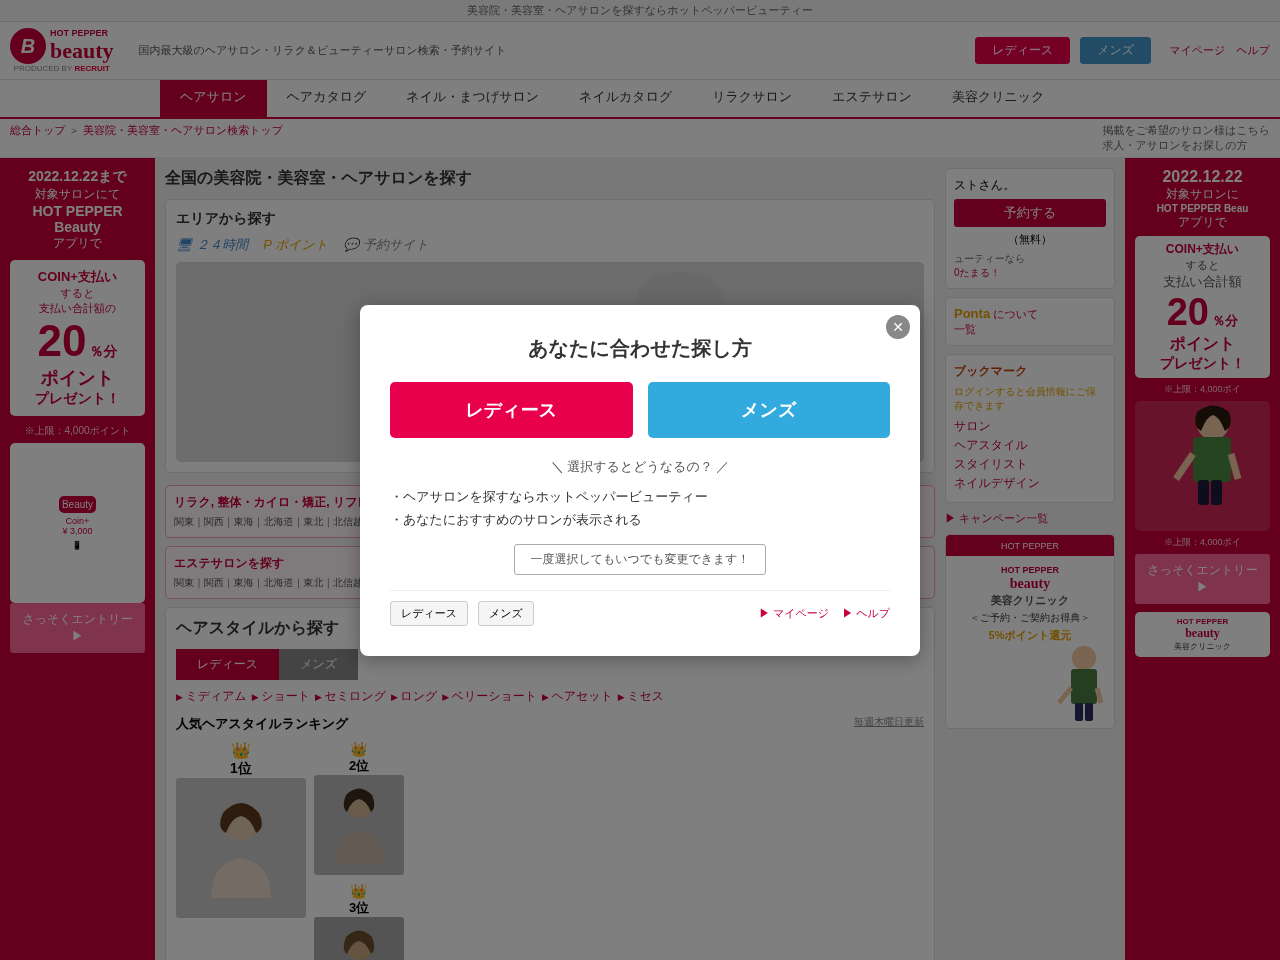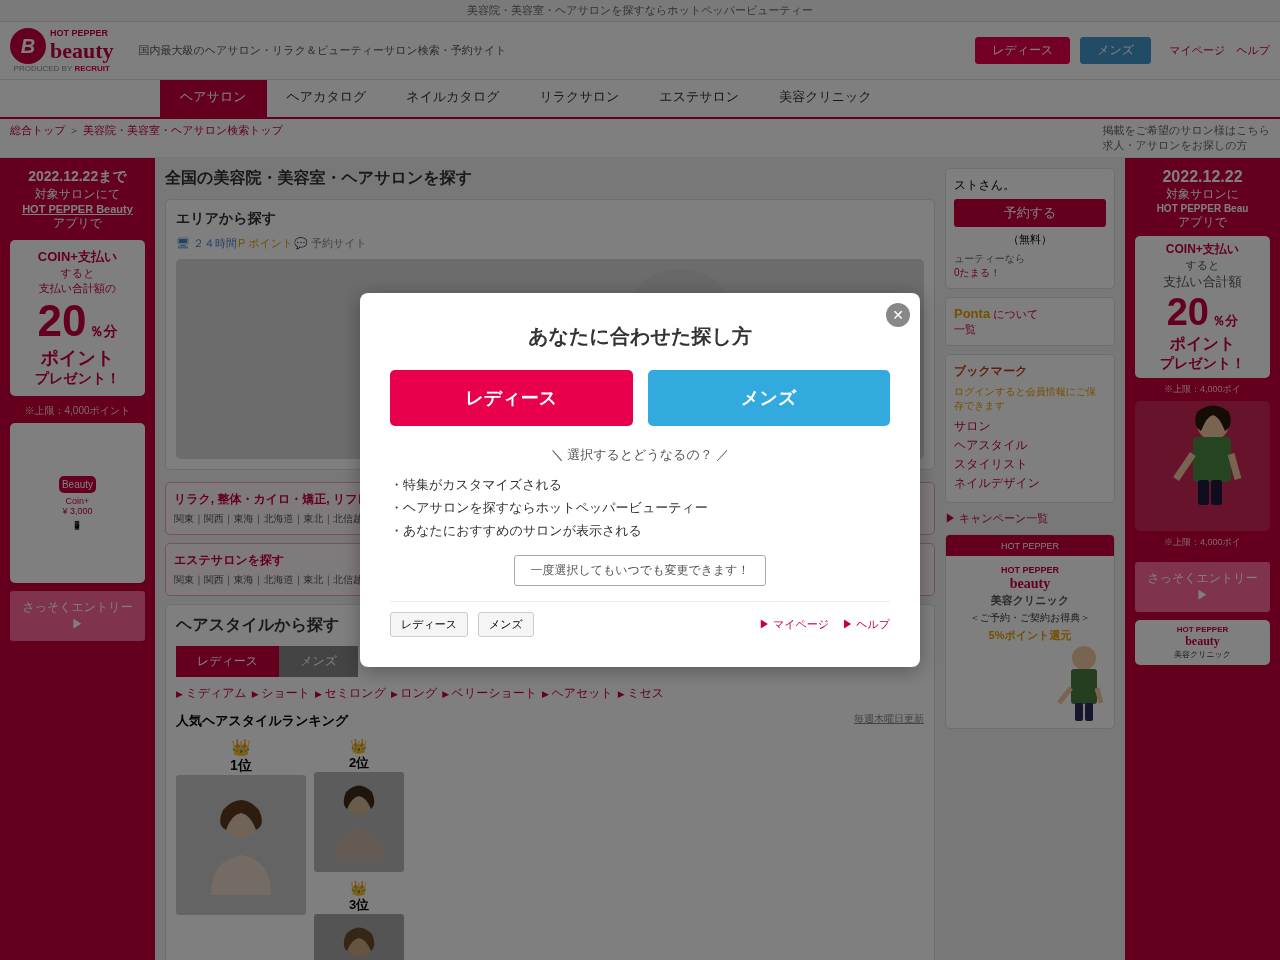--- a/index.html
+++ b/index.html
@@ -29,21 +29,21 @@
     .breadcrumb-bar a { color: #c8003c; text-decoration: none; }
 
     
     .main-layout { display: flex; position: relative; }
 
     
     .left-banner { width: 155px; min-width: 155px; background: #c8003c; color: #fff; padding: 10px; text-align: center; font-size: 12px; position: relative; }
     .left-banner .coin-section { background: #fff; color: #c8003c; border-radius: 5px; padding: 8px; margin: 8px 0; font-size: 11px; }
     .left-banner .coin-section .percent { font-size: 44px; font-weight: bold; color: #c8003c; }
     .left-banner .app-img { background: #fff; border-radius: 5px; padding: 5px; margin-top: 5px; height: 160px; display: flex; align-items: center; justify-content: center; color: #c8003c; font-size: 10px; }
-    .entry-btn { background: #ff6699; color: #fff; border: none; border-radius: 3px; padding: 8px 12px; font-size: 12px; width: 100%; margin-top: 8px; cursor: pointer; }
+    .entry-btn { background: #ff6699; color: #fff; border: none; border-radius: 3px; padding: 8px 12px; font-size: 12px; width: 100%; margin-top: 0; cursor: pointer; }
     .section-title { font-size: 16px; font-weight: bold; margin-bottom: 10px; color: #333; }
     .search-section { background: #fff; border: 1px solid #ddd; border-radius: 5px; padding: 10px; margin-bottom: 12px; }
 
     
     .map-container { position: relative; height: 180px; background: #e8e8e8; border-radius: 5px; overflow: hidden; }
     .right-section { background: #fff; border: 1px solid #ddd; border-radius: 5px; padding: 8px; margin-bottom: 8px; font-size: 11px; }
     .right-section .title { font-size: 12px; font-weight: bold; color: #c2410c; margin-bottom: 5px; }
     .right-section a { color: #c8003c; text-decoration: none; display: block; margin: 2px 0; }
     .faq-item { color: #555; margin: 3px 0; font-size: 11px; }
     .faq-item::before { content: '・'; }
@@ -96,21 +96,21 @@
     .modal-footer-links button { background: #f5f5f5; border: 1px solid #ccc; padding: 4px 10px; border-radius: 3px; cursor: pointer; font-size: 11px; }
     .modal-footer-right { font-size: 11px; color: #c8003c; }
     .modal-footer-right a { color: #c8003c; text-decoration: none; margin-left: 10px; }
 
     
     .logo-row { display: flex; align-items: center; }
     .logo-b { background: #c8003c; color: #fff; width: 36px; height: 36px; border-radius: 50%; display: flex; align-items: center; justify-content: center; font-size: 20px; font-weight: bold; font-style: italic; margin-right: 4px; }
 
     .region-btn { display: inline-block; background: #fff; border: 1px solid #aaa; border-radius: 3px; padding: 3px 10px; font-size: 12px; cursor: pointer; position: absolute; }
 
-    .search-icons { display: flex; gap: 1px; margin-top: 8px; font-size: 11px; color: #666; }
+    .search-icons { display: flex; gap: 15px; margin-top: 8px; font-size: 13px; color: #666; font-style: italic; }
 
     .from-area-title { font-size: 14px; font-weight: bold; margin-bottom: 5px; color: #333; }
 
     .ponta-box { background: #fff; border: 1px solid #ddd; border-radius: 5px; padding: 8px; margin-bottom: 8px; font-size: 11px; }
     .ponta-logo { color: #e8a000; font-weight: bold; font-size: 13px; }
 
     
     .clinic-banner { background: #fff; border: 1px solid #ddd; border-radius: 5px; overflow: hidden; margin-bottom: 8px; }
     .clinic-top { background: #c8003c; color: #fff; padding: 5px; text-align: center; font-size: 10px; }
     .clinic-logo { color: #c8003c; font-weight: bold; font-size: 13px; }
@@ -150,20 +150,21 @@
     <div class="header-links">
       <a href="#">マイページ</a>
       <a href="#" style="margin-left:8px;">ヘルプ</a>
     </div>
   </div>
 </div>
 
 <div class="nav-tabs">
 <div class="nav-tab active">ヘアサロン</div>
     <div class="nav-tab">ヘアカタログ</div>
+    <div class="nav-tab">ネイル・まつげサロン</div>
     <div class="nav-tab">ネイルカタログ</div>
     <div class="nav-tab">リラクサロン</div>
     <div class="nav-tab">エステサロン</div>
     <div class="nav-tab">美容クリニック</div>
   </div>
 
 <div class="breadcrumb-bar">
   <div>
     <a href="#">総合トップ</a>
     <span> ＞ </span>
@@ -174,21 +175,21 @@
     <br>
     <span>求人・アサロンをお探しの方</span>
   </div>
 </div>
 
 <div class="main-layout">
 
   <div class="left-banner">
     <div style="font-size:14px;font-weight:bold;">2022.12.22まで</div>
     <div>対象サロンにて</div>
-    <div style="font-size:11px;font-weight:bold;text-decoration:underline;">HOT PEPPER Beauty</div>
+    <div style="font-size:14px;font-weight:bold;">HOT PEPPER Beauty</div>
     <div>アプリで</div>
     <div class="coin-section">
       <div style="font-size:13px;font-weight:bold;color:#c8003c;">COIN+支払い</div>
       <div>すると</div>
       <div>支払い合計額の</div>
       <div>
         <span class="percent" style="font-size:44px;font-weight:bold;color:#c8003c;">20</span>
         <span style="font-size:14px;color:#c8003c;font-weight:bold;">％分</span>
       </div>
       <div style="font-size:18px;font-weight:bold;color:#c8003c;">ポイント</div>
@@ -430,21 +431,20 @@
 <div class="modal-overlay" id="modal-overlay">
   <div class="modal">
     <button class="modal-close">✕</button>
     <div class="modal-title">あなたに合わせた探し方</div>
     <div class="modal-buttons">
       <button class="modal-btn-ladies">レディース</button>
       <button class="modal-btn-mens">メンズ</button>
     </div>
     <div class="modal-select-text">＼ 選択するとどうなるの？ ／</div>
     <div class="modal-benefits">
-      <div class="modal-benefit-item">特集がカスタマイズされる</div>
       <div class="modal-benefit-item">ヘアサロンを探すならホットペッパービューティー</div>
       <div class="modal-benefit-item">あなたにおすすめのサロンが表示される</div>
     </div>
     <div class="modal-note-wrapper">
       <span class="modal-note">一度選択してもいつでも変更できます！</span>
     </div>
     <div class="modal-footer">
       <div class="modal-footer-links">
         <button>レディース</button>
         <button>メンズ</button>

